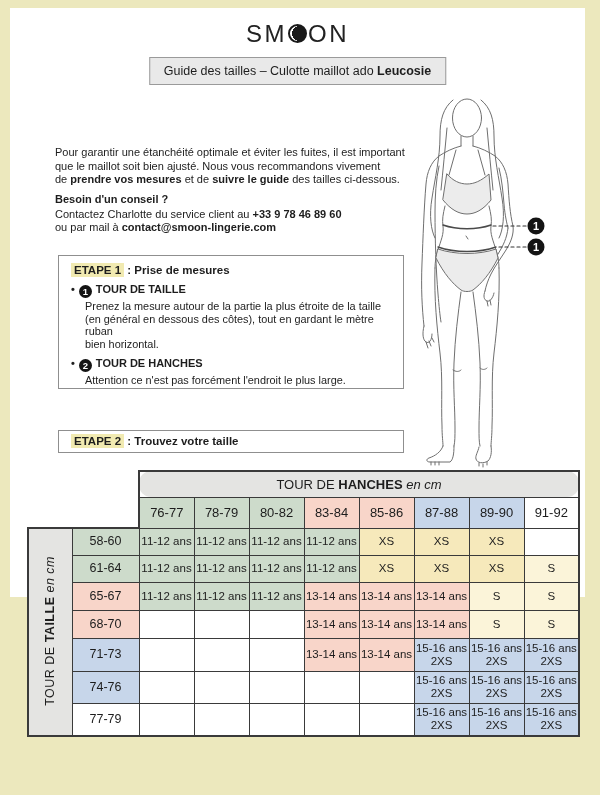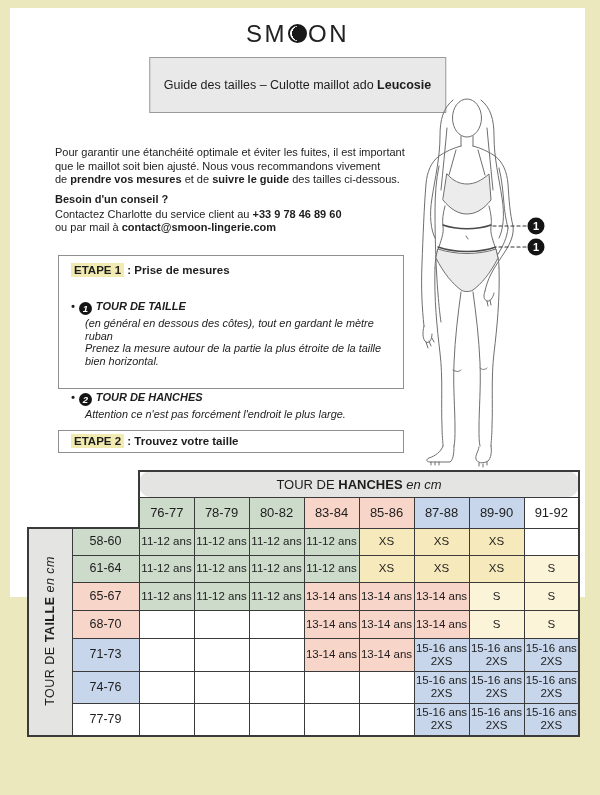--- a/index.html
+++ b/index.html
@@ -22,36 +22,36 @@
   }
   .moon{
     display:inline-block;width:15px;height:15px;border-radius:50%;
     background:radial-gradient(circle at 63% 50%, #191919 61%, #ffffff 62%);
     border:2px solid #191919;vertical-align:-1px;margin:0 1px;
   }
   
   .title-bar{
     position:absolute;top:49px;left:50%;transform:translateX(-50%);
     background:#e9e9e9;border:1px solid #9a9a9a;
-    padding:20px 14px;font-size:12.5px;white-space:nowrap;
+    padding:6px 14px;font-size:12.5px;white-space:nowrap;
   }
   
   .intro{position:absolute;left:45px;top:138px;font-size:11px;line-height:13.5px;}
   .conseil{position:absolute;left:45px;top:185px;font-size:11px;line-height:13.5px;}
   .conseil .hd{font-weight:bold;margin-bottom:1px;}
   
   .step-box{
     position:absolute;left:48px;border:1px solid #8f8f8f;background:#fff;
     font-size:11px;
   }
   .step1{top:247px;width:346px;height:134px;padding:8px 12px;box-sizing:border-box;}
   .step2{top:422px;width:346px;height:23px;padding:4px 12px;box-sizing:border-box;}
   .step-title{font-weight:bold;font-size:11.5px;}
   .tag{background:#f1eab1;padding:1px 3px;font-weight:bold;}
-  .measure-item{margin-top:24px;font-style:italic;}
+  .measure-item{margin-top:7px;}
   .item-head{font-weight:bold;font-size:11px;margin-bottom:2px;}
   .bullet{margin-right:4px;}
   .numbadge{
     display:inline-block;width:13px;height:13px;border-radius:50%;
     background:#141414;color:#fff;font-size:9.5px;font-weight:bold;
     text-align:center;line-height:13px;vertical-align:-2px;margin-right:4px;
   }
   .item-lines{margin-left:14px;font-size:10.9px;line-height:12.5px;}
   
   .figure-svg{position:absolute;left:385px;top:80px;}
@@ -171,22 +171,22 @@
       <text x="141" y="163" text-anchor="middle" fill="#ffffff" font-size="11" font-weight="bold">1</text>
     </g>
   </svg>
 
   <div class="step-box step1">
     <div class="step-title"><span class="tag">ETAPE 1</span><span> : </span><span>Prise de mesures</span></div>
 
     <div class="measure-item">
       <div class="item-head"><span class="bullet">•</span><span class="numbadge">1</span><span>TOUR DE TAILLE</span></div>
       <div class="item-lines">
+        <div>Prenez la mesure autour de la partie la plus étroite de la taille</div>
         <div>(en général en dessous des côtes), tout en gardant le mètre ruban</div>
-        <div>Prenez la mesure autour de la partie la plus étroite de la taille</div>
         <div>bien horizontal.</div>
       </div>
     </div>
 
     <div class="measure-item">
       <div class="item-head"><span class="bullet">•</span><span class="numbadge">2</span><span>TOUR DE HANCHES</span></div>
       <div class="item-lines">
         <div>Attention ce n'est pas forcément l'endroit le plus large.</div>
       </div>
     </div>

